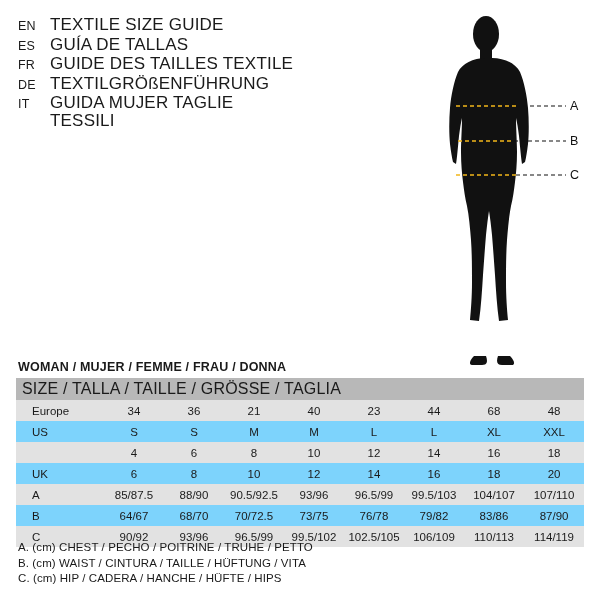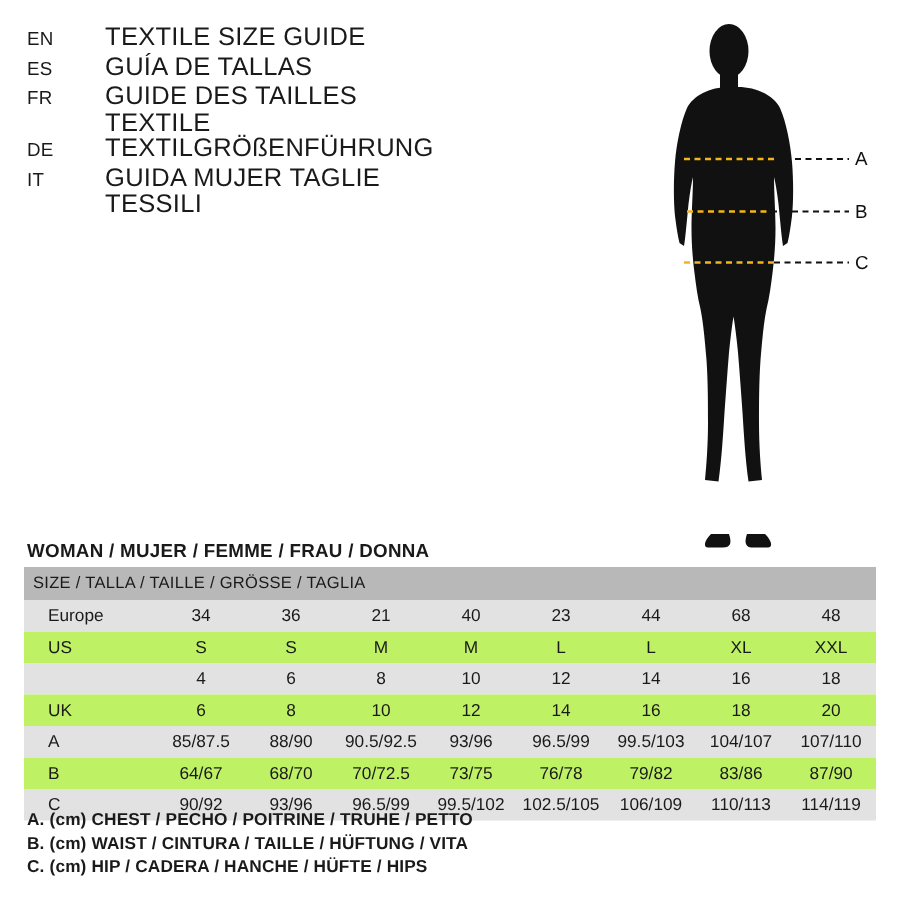--- a/index.html
+++ b/index.html
@@ -27,21 +27,20 @@
     left: 18px;
     top: 16px;
     width: 280px;
   }
   .lang-row {
     display: flex;
     align-items: baseline;
     font-size: 12.5px;
     line-height: 17.5px;
     letter-spacing: 0.2px;
-    gap: 20px;
   }
   .lang-code {
     width: 32px;
     flex: 0 0 32px;
     font-size: 12.5px;
   }
   .lang-text {
     flex: 1 1 auto;
     font-size: 17px;
   }
@@ -99,47 +98,47 @@
     padding: 2px 0 2px 0;
     height: 17px;
     text-align: center;
     vertical-align: middle;
     color: #1a1a1a;
   }
   table.size-table tr.head td {
     background: #b8b8b8;
     text-align: left;
     padding-left: 6px;
-    font-size: 11px;
+    font-size: 16px;
     letter-spacing: 0.2px;
     height: 18px;
   }
   table.size-table tr.shaded td {
     background: #e2e2e2;
   }
   table.size-table tr.plain td {
-    background: #bef264;
+    background: #7dd3fc;
   }
   table.size-table td.rowlabel {
     text-align: left;
     padding-left: 16px;
   }
 
   
   .legend {
     position: absolute;
     left: 18px;
     top: 540px;
     width: 560px;
   }
   .legend div {
     font-size: 11.5px;
     line-height: 15.5px;
     letter-spacing: 0.1px;
-    font-weight: bold;
+    font-weight: normal;
   }
 </style>
 </head>
 <body>
 
 <div class="page">
 
   <div class="lang-block">
     <div class="lang-row">
       <span class="lang-code">EN</span>

